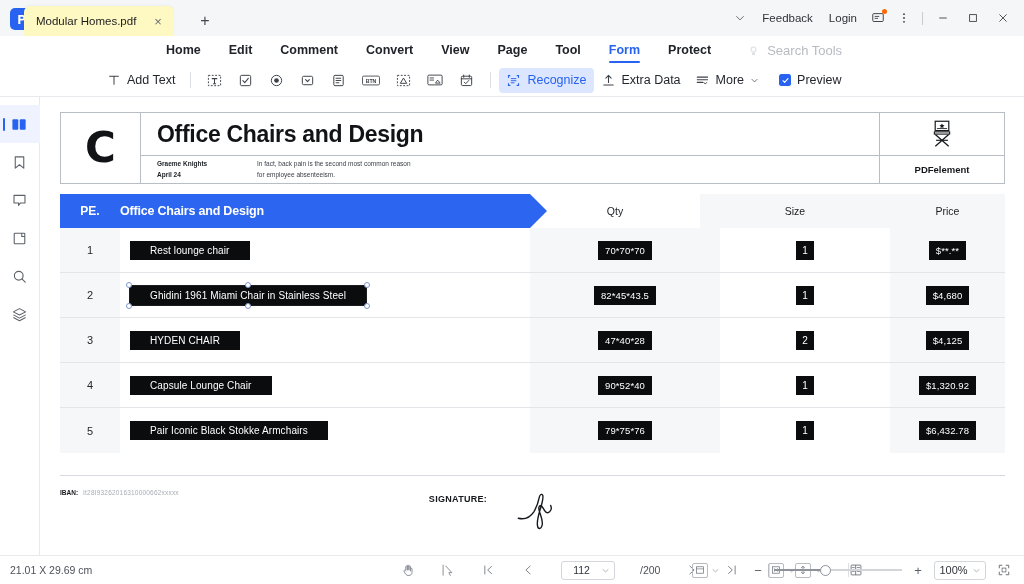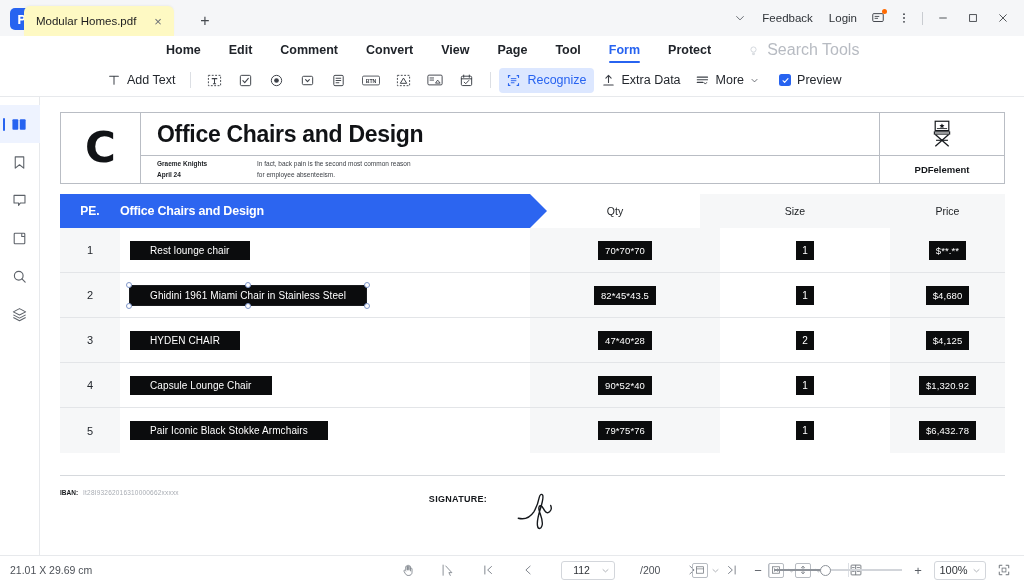--- a/index.html
+++ b/index.html
@@ -78,21 +78,21 @@
     cursor:pointer; line-height:26px; position:relative; white-space:nowrap;
   }
   .rt.active { color:#2763f0; }
   .rt.active:after {
     content:""; position:absolute; left:14px; right:14px; bottom:0;
     height:2px; background:#2763f0; border-radius:1px;
   }
   .search-tools {
     display:flex; align-items:center; gap:7px; margin-left:22px;
   }
-  .search-tools .st-label { font-size:16px; color:#b7bbc2; }
+  .search-tools .st-label { font-size:13px; color:#b7bbc2; }
 
   
   .toolbar {
     position:absolute; top:64px; left:0; width:1024px; height:33px;
     background:#fff; border-bottom:1px solid #e7e9ec;
     display:flex; align-items:center;
   }
   .tool-inner { display:flex; align-items:center; margin-left:100px; gap:0; }
   .tool-btn {
     display:flex; align-items:center; gap:6px; height:25px; padding:0 7px;

